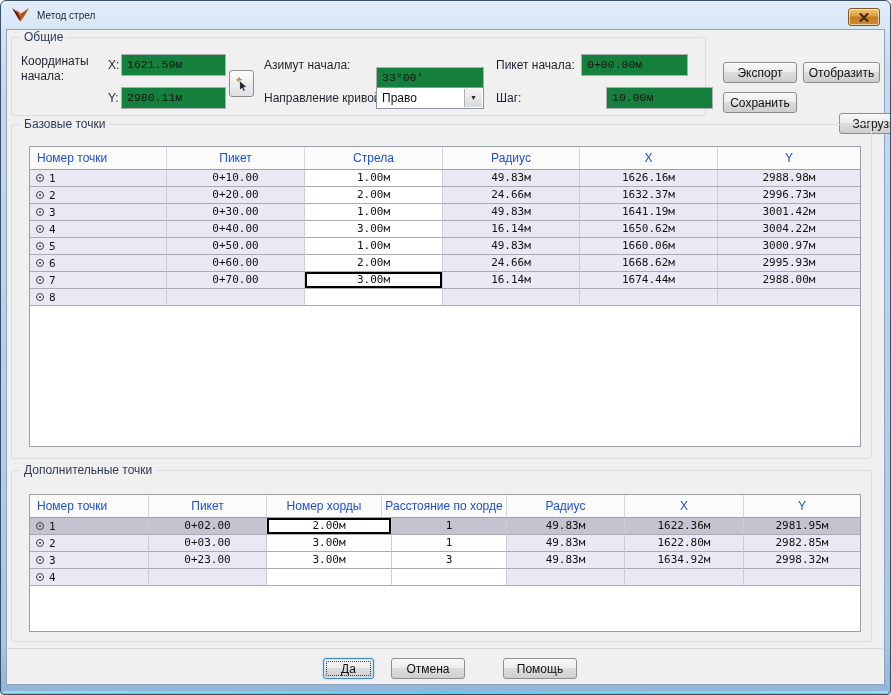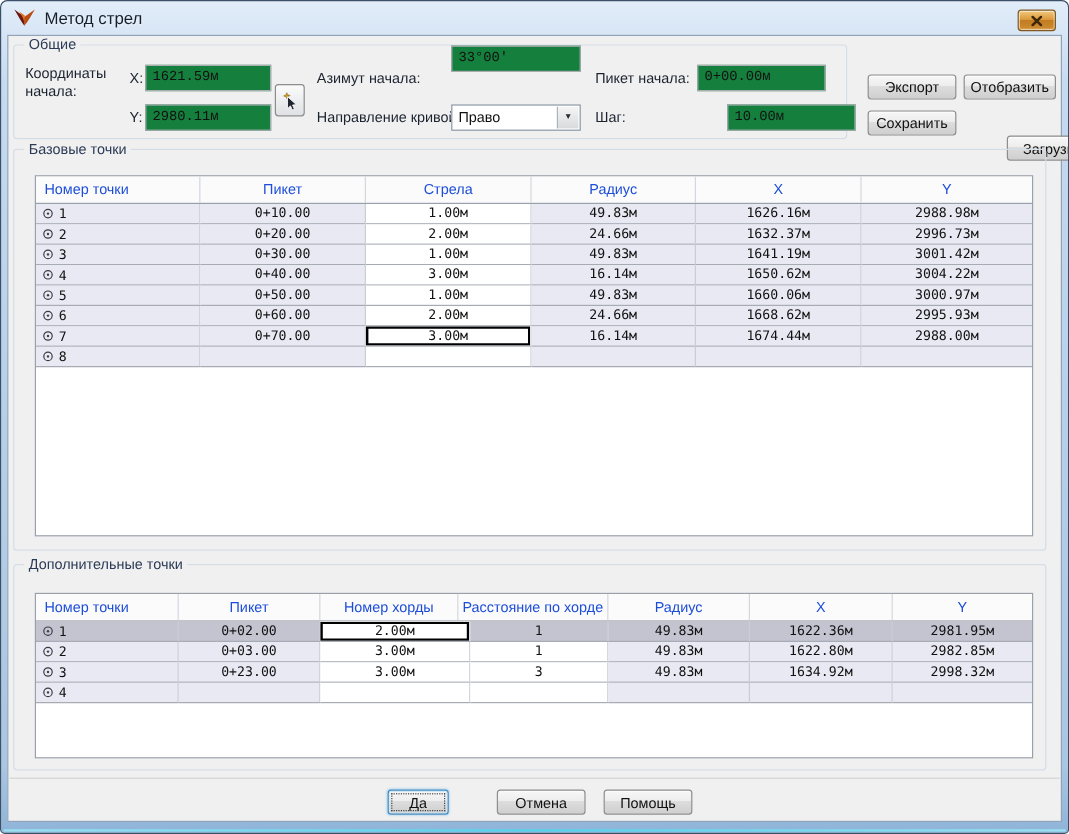--- a/index.html
+++ b/index.html
@@ -10,21 +10,21 @@
     position:relative; width:891px; height:695px; overflow:hidden;
     border:1px solid #3a4f68; border-radius:6px 6px 4px 4px;
     background:linear-gradient(180deg,#e2edf9 0%,#c6daf0 10%,#b5cfe9 55%,#a9c6e2 92%,#8fb4d8 100%);
   }
   .window::after { 
     content:""; position:absolute; left:2px; right:2px; bottom:1px; height:2px;
     background:linear-gradient(90deg,#9be4f2,#4fd4ee,#9be4f2); opacity:.9;
   }
   .titlebar { position:absolute; left:0; top:0; right:0; height:28px;
     display:flex; align-items:center; padding:0 10px; gap:7px; }
-  .title-text { font-size:14px; color:#14202e; text-shadow:0 1px 2px rgba(255,255,255,.8); }
+  .title-text { font-size:10px; color:#14202e; text-shadow:0 1px 2px rgba(255,255,255,.8); }
   .app-icon { width:19px; height:17px; flex:none; display:inline-block; }
   .close-btn {
     position:absolute; right:10px; top:7px; width:32px; height:18px;
     border:1px solid #7e5a22; border-radius:3px;
     background:linear-gradient(180deg,#f0c87e 0%,#dc9a3c 45%,#c27c22 50%,#cf8c30 100%);
     box-shadow:inset 0 0 0 1px rgba(255,255,255,.55);
     display:flex; align-items:center; justify-content:center;
   }
   .content {
     position:absolute; left:5px; right:5px; top:28px; bottom:9px;
@@ -123,21 +123,21 @@
     <div class="field" style="left:114px; top:57px; width:105px;">2980.11м</div>
 
     <div class="tool-btn" style="left:222px; top:40px;">
       <svg width="13" height="16" viewBox="0 0 13 16">
         <path d="M4 1.2 L4.8 3 L6.8 3.6 L4.9 4.4 L4.2 6.4 L3.3 4.6 L1.3 4 L3.2 3.1 Z" fill="#c89a20" stroke="#7a5c10" stroke-width="0.4"></path>
         <path d="M4.6 4.6 L4.6 14.6 L7 12.2 L8.6 15.6 L10.3 14.8 L8.8 11.5 L12 11.2 Z" fill="#20242e" stroke="#fff" stroke-width="0.7"></path>
       </svg>
     </div>
 
     <div class="lbl" style="left:257px; top:28px;">Азимут начала:</div>
-    <div class="field" style="left:369px; top:8px; width:108px;">33°00'</div>
+    <div class="field" style="left:369px; top:37px; width:108px;">33°00'</div>
 
     <div class="lbl" style="left:257px; top:61px;">Направление кривой:</div>
     <div class="combo" style="left:369px; top:57px; width:108px;">
       <span>Право</span>
       <span class="combo-arrow">▼</span>
     </div>
 
     <div class="lbl" style="left:489px; top:28px;">Пикет начала:</div>
     <div class="field" style="left:574px; top:24px; width:107px;">0+00.00м</div>
 
@@ -313,17 +313,17 @@
         <div class="cell ac2 ed"></div>
         <div class="cell ac3 ed"></div>
         <div class="cell ac4 ro"></div>
         <div class="cell ac5 ro"></div>
         <div class="cell ac6 ro"></div>
       </div>
     </div>
 
     <div class="sep"></div>
     <div class="btn default" style="left:316px; top:628px; width:51px;">Да</div>
-    <div class="btn" style="left:407px; top:628px; width:74px;">Отмена</div>
+    <div class="btn" style="left:384px; top:628px; width:74px;">Отмена</div>
     <div class="btn" style="left:496px; top:628px; width:74px;">Помощь</div>
 
   </div>
 </div>
 
 </body></html>

